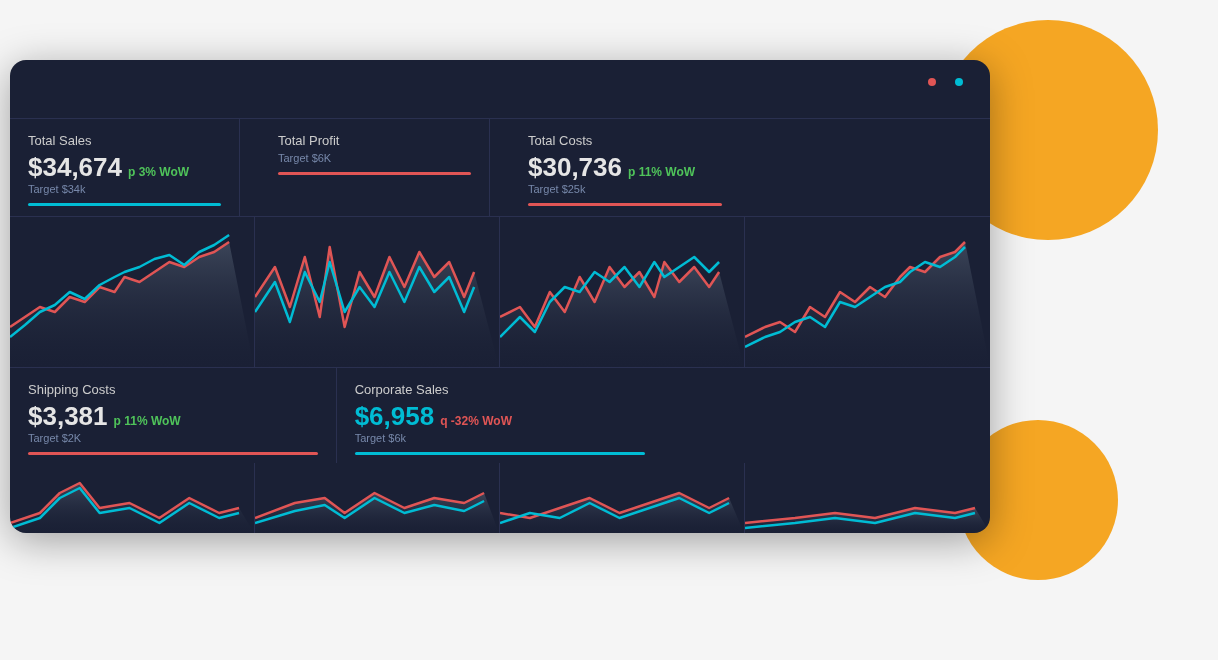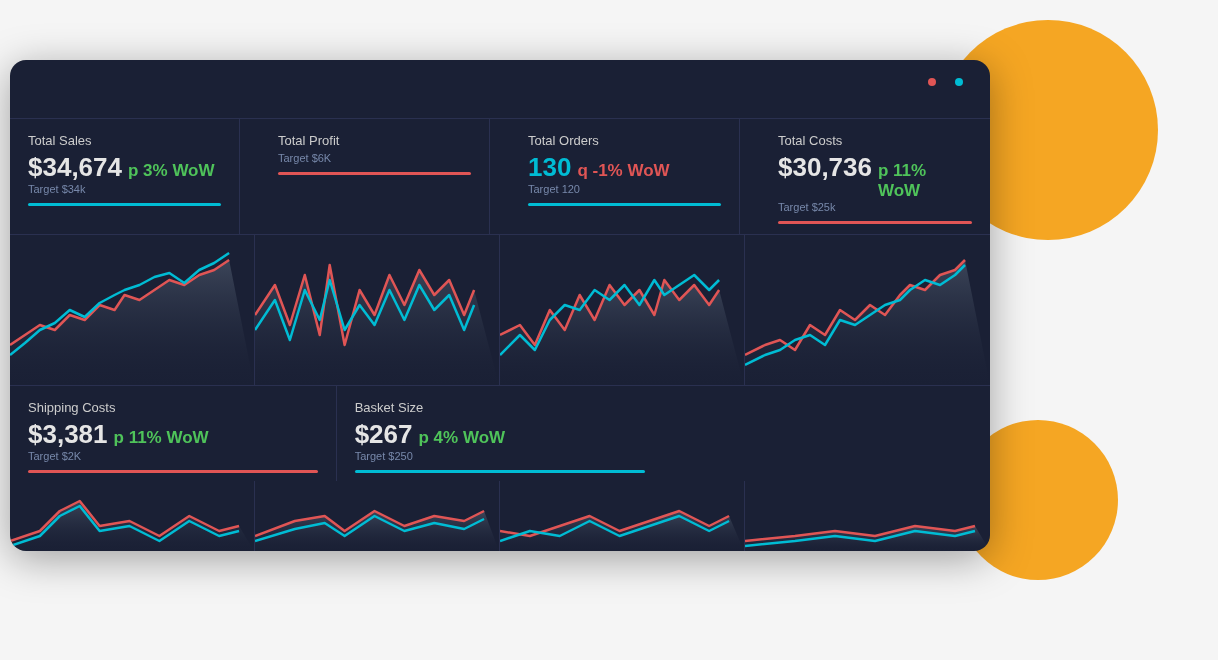--- a/index.html
+++ b/index.html
@@ -132,21 +132,21 @@
     }
 
     .metric-value {
       font-size: 26px;
       font-weight: 700;
     }
     .val-red { color: #e5e5e5; }
     .val-cyan { color: #00bcd4; }
 
     .metric-badge {
-      font-size: 17px;
+      font-size: 12px;
       font-weight: 600;
     }
     .badge-p { color: #4fc35a; }
     .badge-q { color: #e05555; }
 
     .metric-target {
       color: #7788aa;
       font-size: 11px;
       margin-top: 0;
     }
@@ -251,29 +251,20 @@
     </div>
     <div class="metric-target">Target $34k</div>
     <div class="metric-bar bar-blue"></div>
   </div>
       <div class="metric-cell">
     <div class="metric-title">Total Profit</div>
     <div class="metric-target">Target $6K</div>
     <div class="metric-bar bar-red"></div>
   </div>
       <div class="metric-cell">
-    <div class="metric-title">Total Orders</div>
-    <div class="metric-value-row">
-      <span class="metric-value val-cyan">130</span>
-      <span class="metric-badge badge-q">q -1% WoW</span>
-    </div>
-    <div class="metric-target">Target 120</div>
-    <div class="metric-bar bar-blue"></div>
-  </div>
-      <div class="metric-cell">
     <div class="metric-title">Total Costs</div>
     <div class="metric-value-row">
       <span class="metric-value val-red">$30,736</span>
       <span class="metric-badge badge-p">p 11% WoW</span>
     </div>
     <div class="metric-target">Target $25k</div>
     <div class="metric-bar bar-red"></div>
   </div>
     </div>
 
@@ -328,26 +319,26 @@
   <div class="bottom-metric-cell">
     <div class="metric-title">Shipping Costs</div>
     <div class="metric-value-row">
       <span class="metric-value val-red">$3,381</span>
       <span class="metric-badge badge-p">p 11% WoW</span>
     </div>
     <div class="metric-target">Target $2K</div>
     <div class="metric-bar bar-red"></div>
   </div>
       <div class="bottom-metric-cell">
-    <div class="metric-title">Basket Size</div>
+    <div class="metric-title">Corporate Sales</div>
     <div class="metric-value-row">
-      <span class="metric-value val-red">$267</span>
-      <span class="metric-badge badge-p">p 4% WoW</span>
-    </div>
-    <div class="metric-target">Target $250</div>
+      <span class="metric-value val-cyan">$6,958</span>
+      <span class="metric-badge badge-q">q -32% WoW</span>
+    </div>
+    <div class="metric-target">Target $6k</div>
     <div class="metric-bar bar-blue"></div>
   </div>
     </div>
 
   <div class="bottom-chart-grid" id="bottom-charts">
   <div class="bottom-chart-cell"><svg viewBox="0 0 245 70" preserveAspectRatio="none" xmlns="http://www.w3.org/2000/svg">
     <defs>
       <linearGradient id="areaGrad" x1="0" y1="0" x2="0" y2="1">
         <stop offset="0%" stop-color="#4a5568" stop-opacity="0.7"></stop>
         <stop offset="100%" stop-color="#1a2035" stop-opacity="0.1"></stop>

